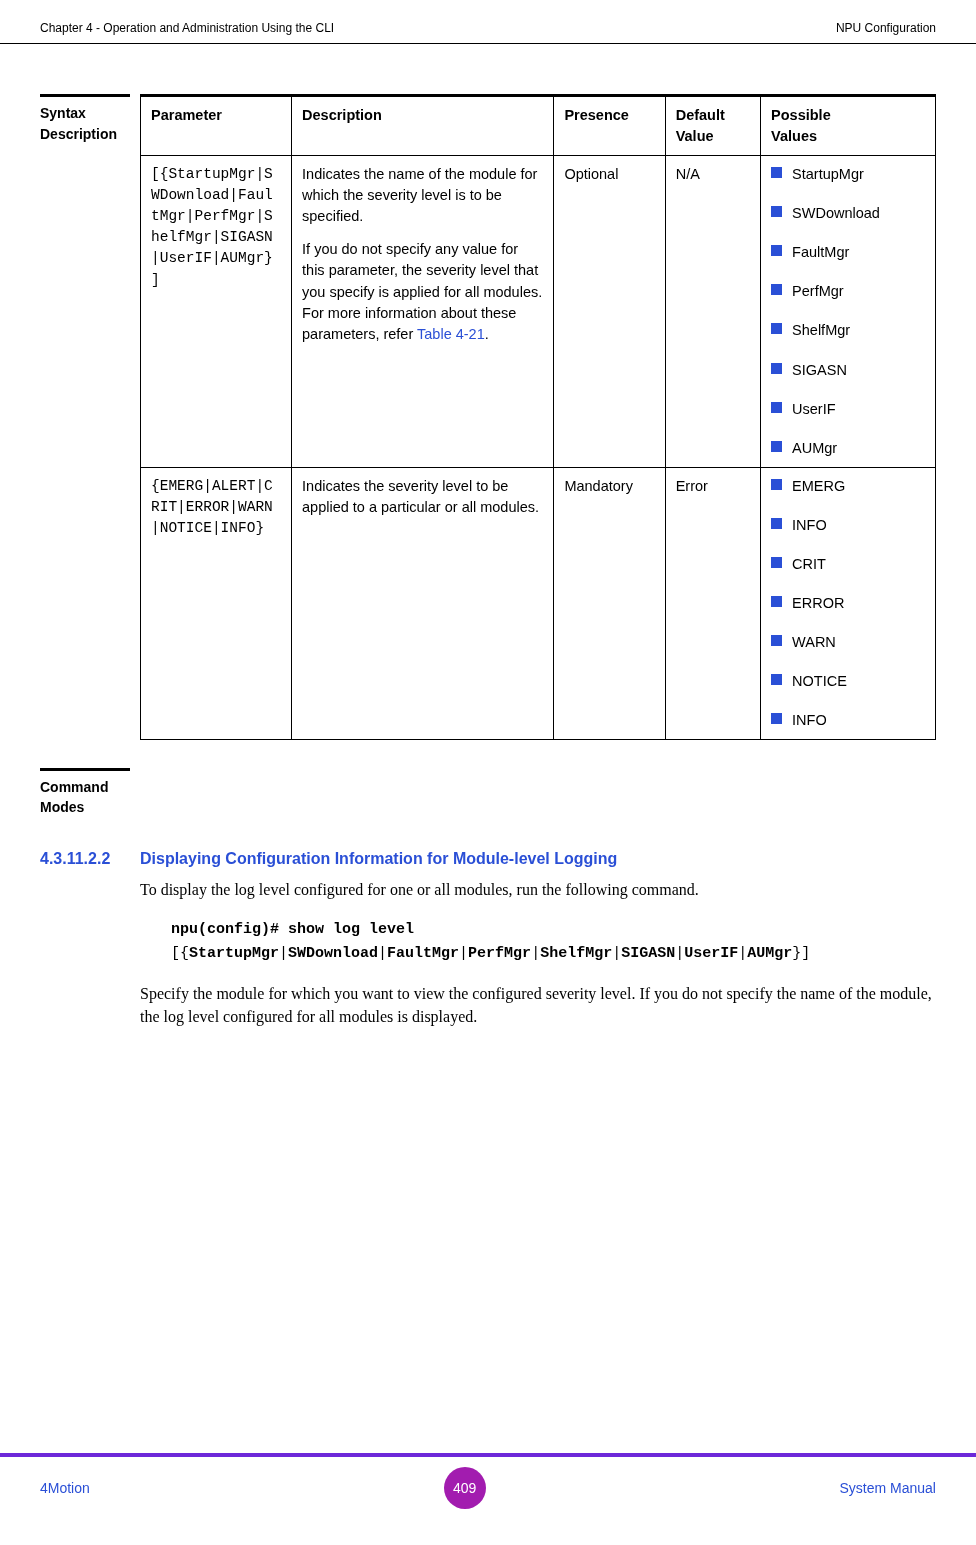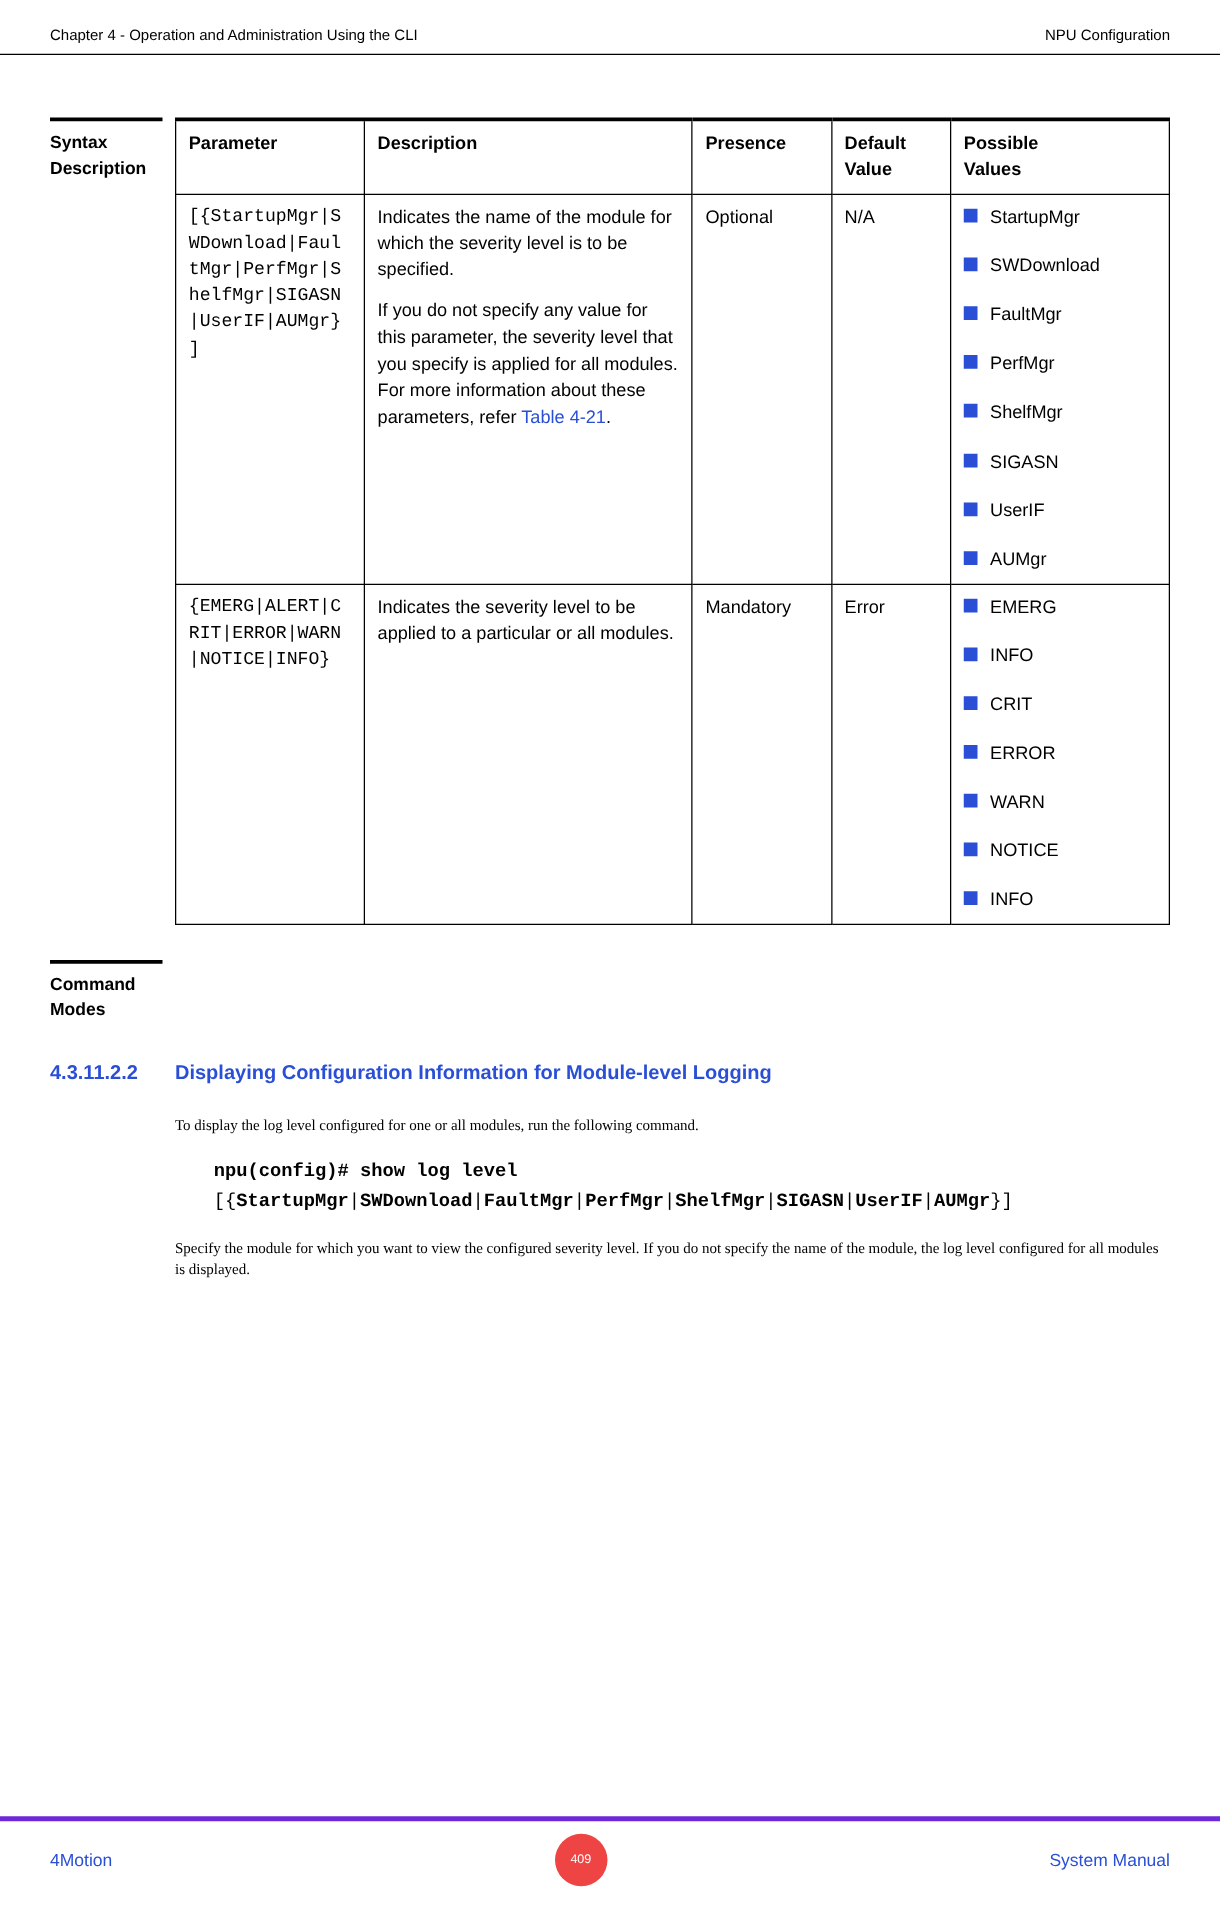--- a/index.html
+++ b/index.html
@@ -61,42 +61,42 @@
     flex: 0 0 11px; margin-right: 10px; margin-top: 3px;
   }
   .link { color: #2a4fd6; }
   .cmdmodes-row { margin-top: 28px; }
   .h3row { display: flex; margin-top: 30px; margin-bottom: 8px; }
   .h3num {
     width: 100px; flex: 0 0 100px;
     color: #2a4fd6; font-weight: bold; font-size: 16px;
   }
   .h3title { color: #2a4fd6; font-weight: bold; font-size: 16px; }
-  .para { margin-bottom: 16px; font-family: Georgia, 'Times New Roman', serif; font-size: 12px; margin-top: 14px; }
+  .para { margin-bottom: 16px; font-family: Georgia, 'Times New Roman', serif; font-size: 16px; }
   .cmdblock { font-family: "Courier New", monospace; font-size: 15px; margin-bottom: 16px; line-height: 1.6; margin-left: 31px; }
   .cmdblock .b { font-weight: bold; }
 
   .page-footer {
     position: absolute;
     left: 0; right: 0; bottom: 24px;
     padding: 12px 40px;
     display: flex;
     justify-content: space-between;
     align-items: center;
     font-size: 14px;
     border-top: 4px solid #6d28d9;
     padding-top: 10px;
   }
   .page-footer .left { color: #2a4fd6; }
   .page-footer .right { color: #2a4fd6; text-align: center; }
   .pagenum {
     width: 42px; height: 42px; border-radius: 50%;
-    background: #ef4444; color: #fff;
+    background: #a21caf; color: #fff;
     display: flex; align-items: center; justify-content: center;
-    font-size: 10px;
+    font-size: 14px;
   }
   .descpara { margin-bottom: 12px; }
 </style>
 </head>
 <body>
 
 <div class="page-header">
   <span>Chapter 4 - Operation and Administration Using the CLI</span>
   <span>NPU Configuration</span>
 </div>

